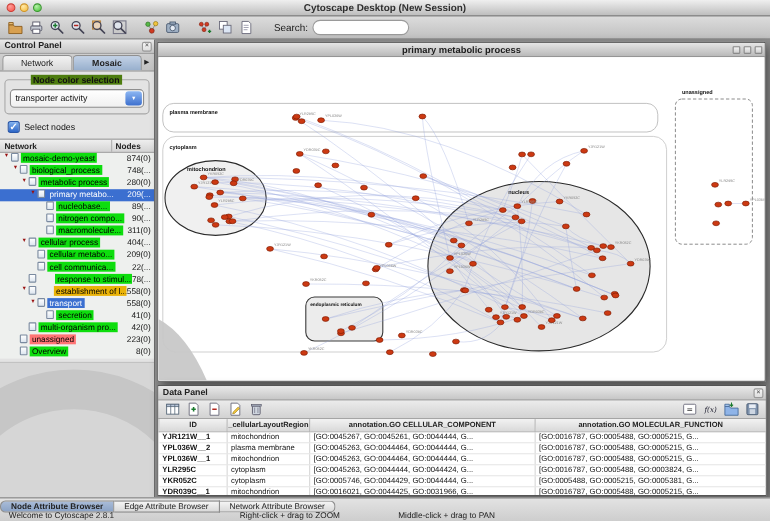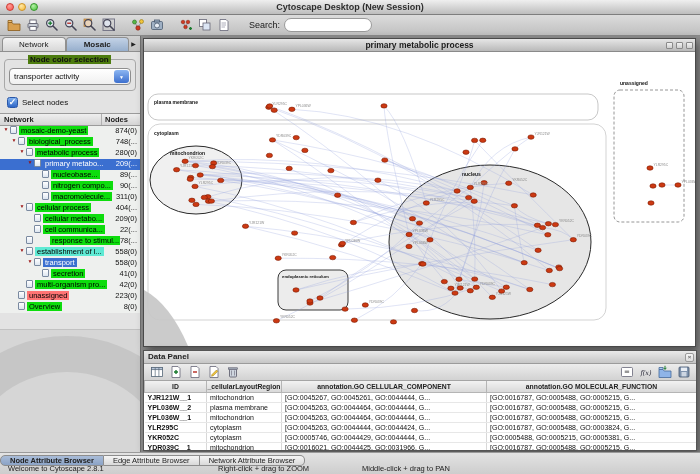--- a/index.html
+++ b/index.html
@@ -187,20 +187,24 @@
           </svg>
         </span>
       </div>
     <span class="search-label">Search:</span>
     <input class="search-input" value="" style="">
   </div>
 
   <div class="desktop">
 
     <div class="control-panel">
+      <div class="panel-titlebar">
+        <span>Control Panel</span>
+        <span class="panel-close"></span>
+      </div>
       <div class="cp-tabs">
         <div class="cp-tab">Network</div>
         <div class="cp-tab sel">Mosaic</div>
         <div class="cp-tab-arrow"></div>
       </div>
       <div class="cp-group">
         <span class="cp-group-label">Node color selection</span>
         <div class="combo">
           <span>transporter activity</span>
           <span class="combo-btn"></span>
@@ -289,21 +293,21 @@
             <span style="flex: 0 0 18px;"></span>
             <span class="texp"></span>
             <span class="ticon"></span>
             <span class="chip" style="background: rgb(13, 221, 13); color: rgb(0, 0, 0); margin-left: 15px;">response to stimul...</span>
             <span class="tcount">78(...</span>
           </div>
           <div class="trow">
             <span style="flex: 0 0 18px;"></span>
             <span class="texp">▼</span>
             <span class="ticon"></span>
-            <span class="chip" style="background: #5eead4; color: rgb(0, 0, 0);">establishment of l...</span>
+            <span class="chip" style="background: #eab308; color: rgb(0, 0, 0); margin-left: 14px;">establishment of l...</span>
             <span class="tcount">558(0)</span>
           </div>
           <div class="trow">
             <span style="flex: 0 0 26px;"></span>
             <span class="texp">▼</span>
             <span class="ticon"></span>
             <span class="chip" style="background: rgb(59, 111, 208); color: rgb(255, 255, 255);">transport</span>
             <span class="tcount">558(0)</span>
           </div>
           <div class="trow">

